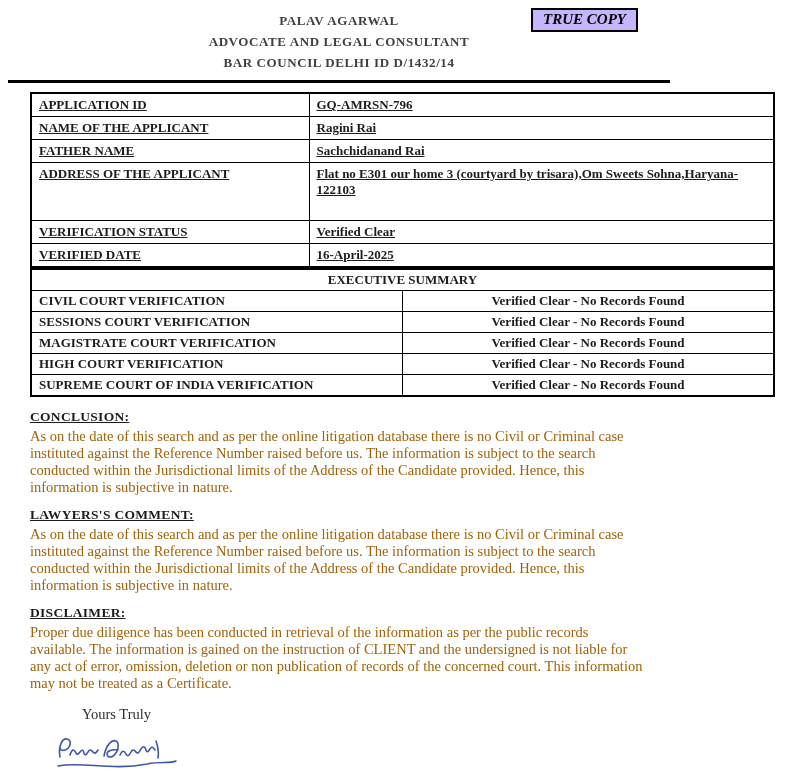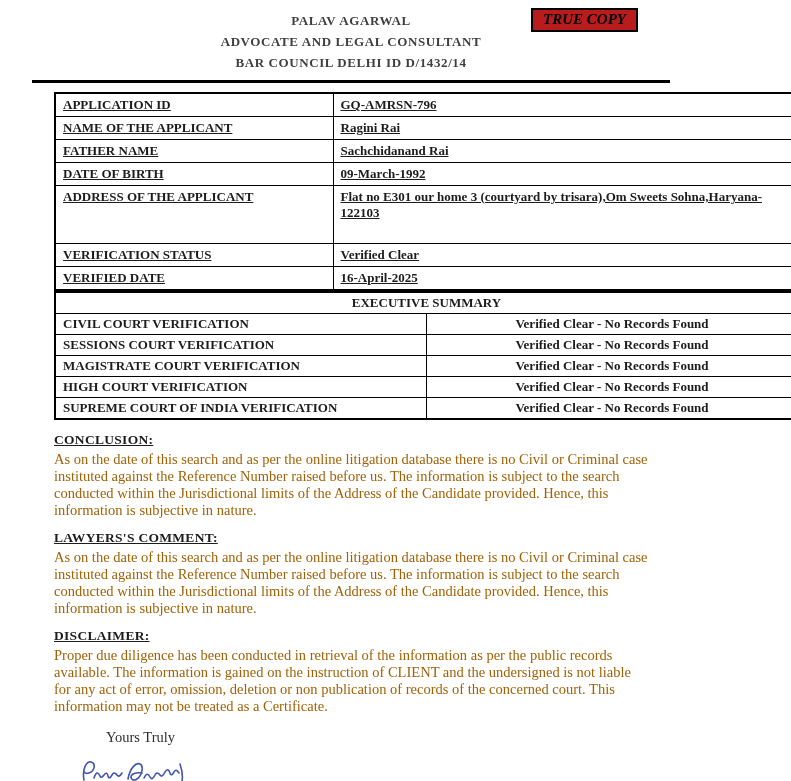--- a/index.html
+++ b/index.html
@@ -5,30 +5,30 @@
   * { margin: 0; padding: 0; box-sizing: border-box; }
   html, body { background: #ffffff; }
   body {
     width: 791px;
     height: 781px;
     position: relative;
     font-family: "Liberation Serif", "DejaVu Serif", serif;
     color: #1c1c1c;
     overflow: hidden;
   }
-  .page { position: relative; width: 678px; height: 781px; padding-top: 10px; padding-left: 24px; }
+  .page { position: relative; width: 678px; height: 781px; padding-top: 10px; }
 
   
   .letterhead { text-align: center; color: #3f3f3f; font-weight: bold; font-size: 13px; letter-spacing: 0.6px; line-height: 21px; }
 
   .true-copy {
     position: absolute; top: 8px; right: 40px;
     border: 2px solid #000; padding: 1px 10px 2px 10px;
     font-weight: bold; font-style: italic; font-size: 15px; color: #000;
-    background: #b91c1c;
+    background: #c4b5fd;
   }
 
   .rule { border: none; border-top: 3px solid #000; margin: 7px 8px 0 8px; }
 
   .report-title {
     text-align: center; font-weight: bold; font-size: 14px;
     text-decoration: underline; letter-spacing: 0.4px; margin-top: 12px;
   }
 
   
@@ -77,24 +77,20 @@
         <td class="lbl">APPLICATION ID</td>
         <td>GQ-AMRSN-796</td>
       </tr>
       <tr>
         <td class="lbl">NAME OF THE APPLICANT</td>
         <td>Ragini Rai</td>
       </tr>
       <tr>
         <td class="lbl">FATHER NAME</td>
         <td>Sachchidanand Rai</td>
-      </tr>
-      <tr>
-        <td class="lbl">DATE OF BIRTH</td>
-        <td>09-March-1992</td>
       </tr>
       <tr class="tall">
         <td class="lbl">ADDRESS OF THE APPLICANT</td>
         <td>Flat no E301 our home 3 (courtyard by trisara),Om Sweets Sohna,Haryana-122103</td>
       </tr>
       <tr>
         <td class="lbl">VERIFICATION STATUS</td>
         <td>Verified Clear</td>
       </tr>
       <tr>

